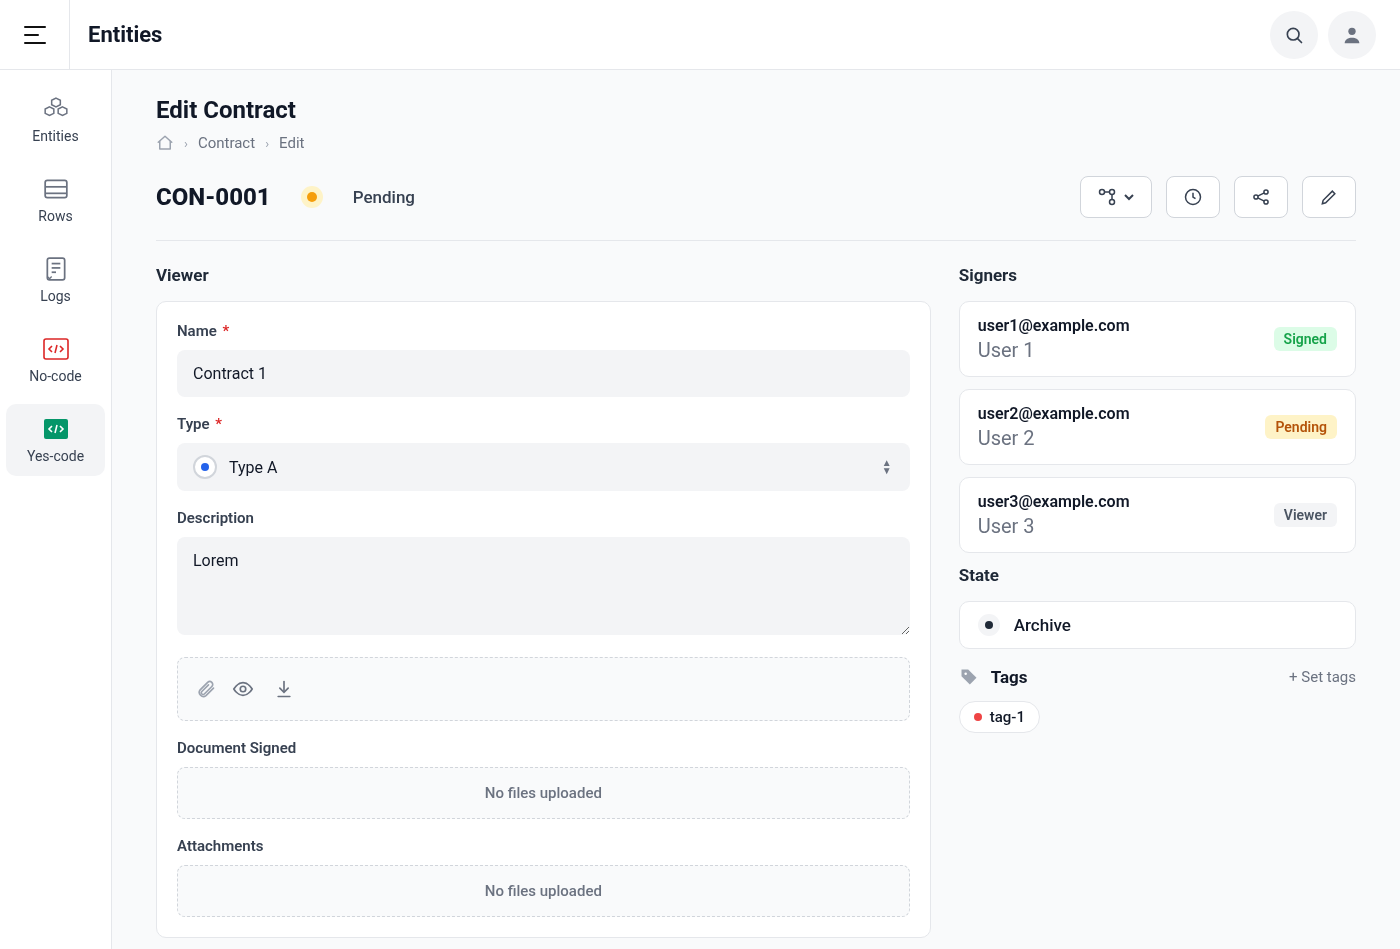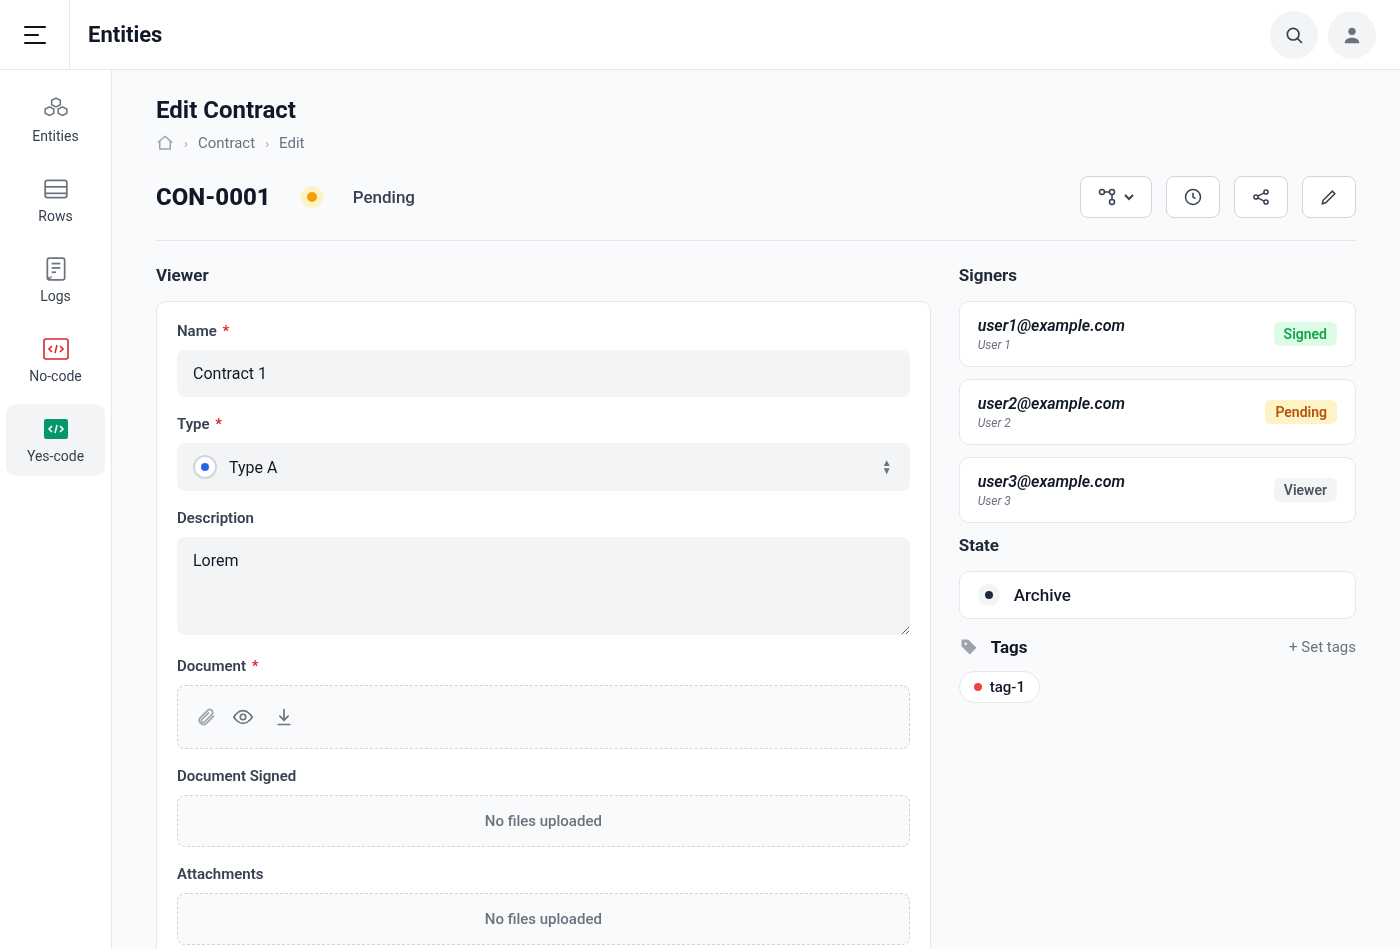--- a/index.html
+++ b/index.html
@@ -280,29 +280,28 @@
       padding: 14px 18px;
       display: flex;
       align-items: center;
       margin-bottom: 12px;
     }
     .signer-info {
       flex: 1;
       display: flex;
       flex-direction: column;
       gap: 3px;
-      font-style: italic;
     }
     .signer-email {
       font-size: 16px;
       font-weight: 600;
       color: #111827;
     }
     .signer-name {
-      font-size: 12px;
+      font-size: 20px;
       color: #6b7280;
     }
     .badge {
       font-size: 14px;
       font-weight: 600;
       padding: 4px 10px;
       border-radius: 6px;
     }
     .badge-signed { background: #dcfce7; color: #16a34a; }
     .badge-pending { background: #fef3c7; color: #b45309; }
@@ -542,21 +541,20 @@
                 </span>
               </div>
             </div>
 
             <div class="field-group">
               <label class="field-label">Description</label>
               <textarea class="textarea-input" id="desc-ta" style="">Lorem</textarea>
             </div>
 
             <div class="field-group">
-              <label class="field-label"><span>Document</span><span class="req"> *</span></label>
               <div class="file-row">
                 <span>
                   <svg width="20" height="20" viewBox="0 0 24 24" fill="none" stroke="#9ca3af" stroke-width="2" stroke-linecap="round">
                       <path d="M21 11l-9 9a5 5 0 01-7-7l9-9a3.5 3.5 0 015 5l-9 9a2 2 0 01-3-3l8-8"></path>
                     </svg>
                 </span>
                 <span class="file-action">
                   <svg width="22" height="22" viewBox="0 0 24 24" fill="none" stroke="#6b7280" stroke-width="1.8">
                       <path d="M2 12s4-7 10-7 10 7 10 7-4 7-10 7-10-7-10-7z"></path>
                       <circle cx="12" cy="12" r="3"></circle>

